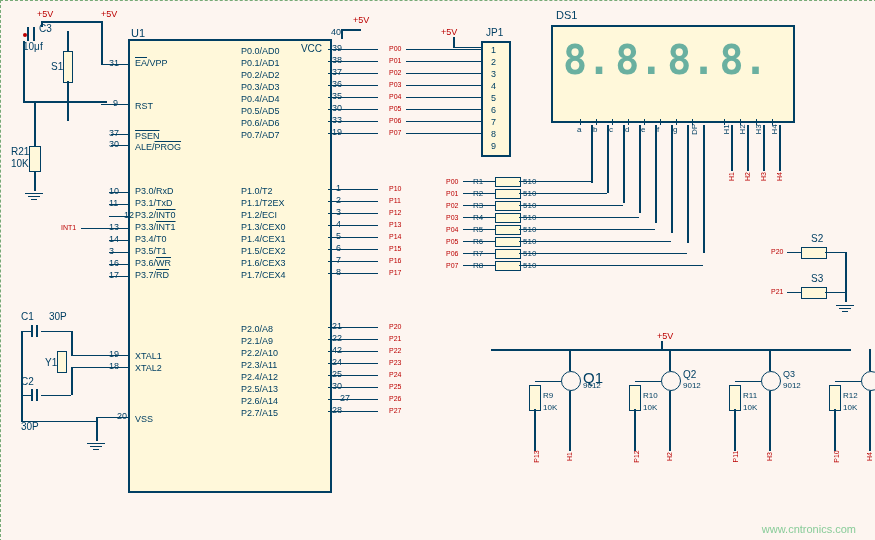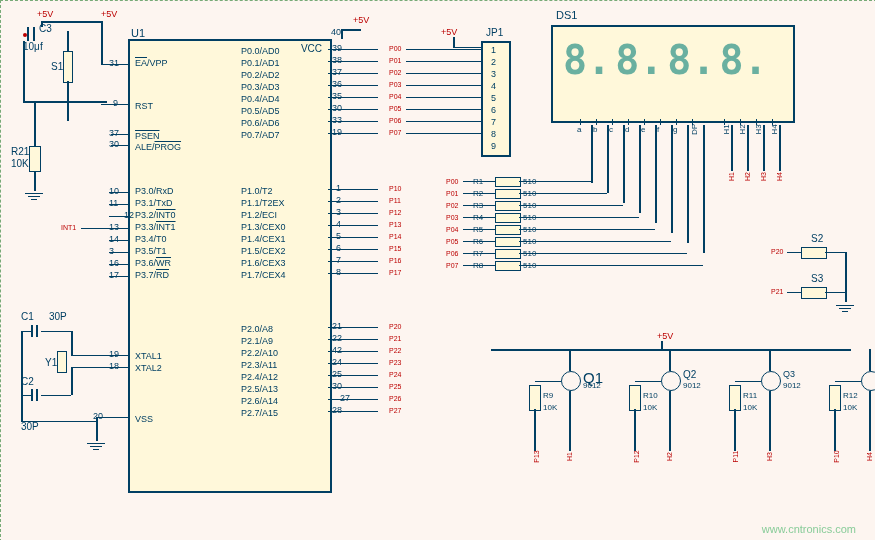--- a/index.html
+++ b/index.html
@@ -118,21 +118,21 @@
     <div class="lbl" style="left:134px;top:269px">P3.7/<span class="ovline">RD</span></div>
     <div class="wire" style="left:108px;top:275px;width:19px;height:1px"></div>
 
   <div class="lbl" style="left:108px;top:348px">19</div>
     <div class="lbl" style="left:134px;top:350px">XTAL1</div>
     <div class="wire" style="left:70px;top:354px;width:57px;height:1px"></div>
   <div class="lbl" style="left:108px;top:360px">18</div>
     <div class="lbl" style="left:134px;top:362px">XTAL2</div>
     <div class="wire" style="left:70px;top:366px;width:57px;height:1px"></div>
 
-  <div class="lbl" style="left:92px;top:410px">20</div>
+  <div class="lbl" style="left:116px;top:410px">20</div>
     <div class="lbl" style="left:134px;top:413px">VSS</div>
   <div class="wire" style="left:95px;top:416px;width:32px;height:1px"></div>
   <div class="wire" style="left:95px;top:416px;width:2px;height:24px"></div>
   <div class="gnd" style="left:86px;top:440px">
       <div class="gndbar" style="width:18px"></div>
       <div class="gndbar" style="width:12px"></div>
       <div class="gndbar" style="width:6px"></div>
     </div>
 
   <div class="ref" style="left:20px;top:310px">C1</div>

